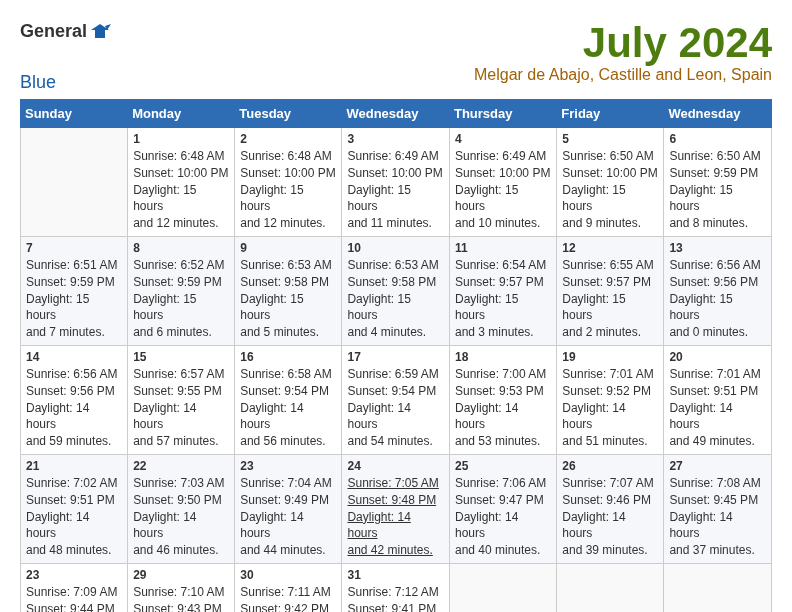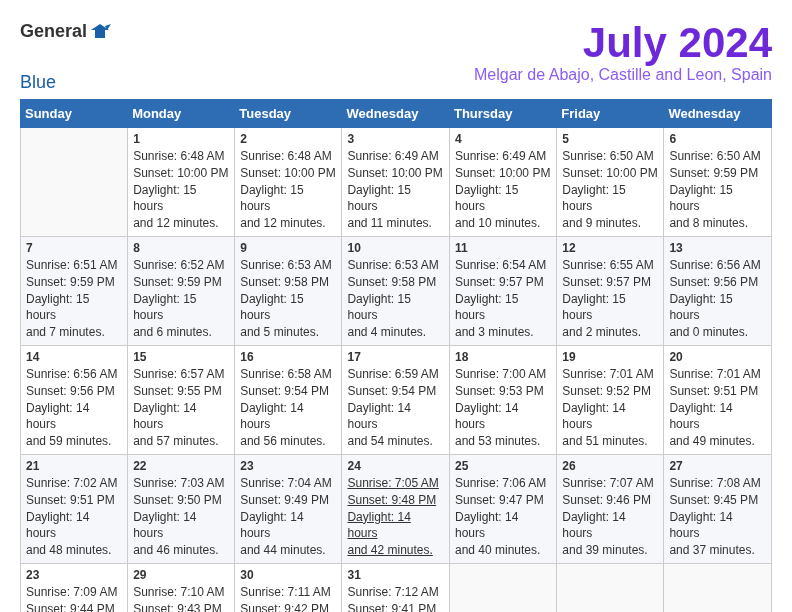--- a/index.html
+++ b/index.html
@@ -26,26 +26,26 @@
       display: flex;
       align-items: center;
       gap: 2px;
     }
     .title-area {
       text-align: right;
     }
     .month-title {
       font-size: 42px;
       font-weight: bold;
-      color: #6d28d9;
+      color: #4d7c0f;
       line-height: 1.1;
     }
     .location-title {
       font-size: 16px;
-      color: #8b5cf6;
+      color: #a16207;
       font-weight: normal;
     }
     table {
       width: 100%;
       border-collapse: collapse;
       font-size: 11px;
     }
     thead tr th {
       background-color: #2e6db4;
       color: #fff;

